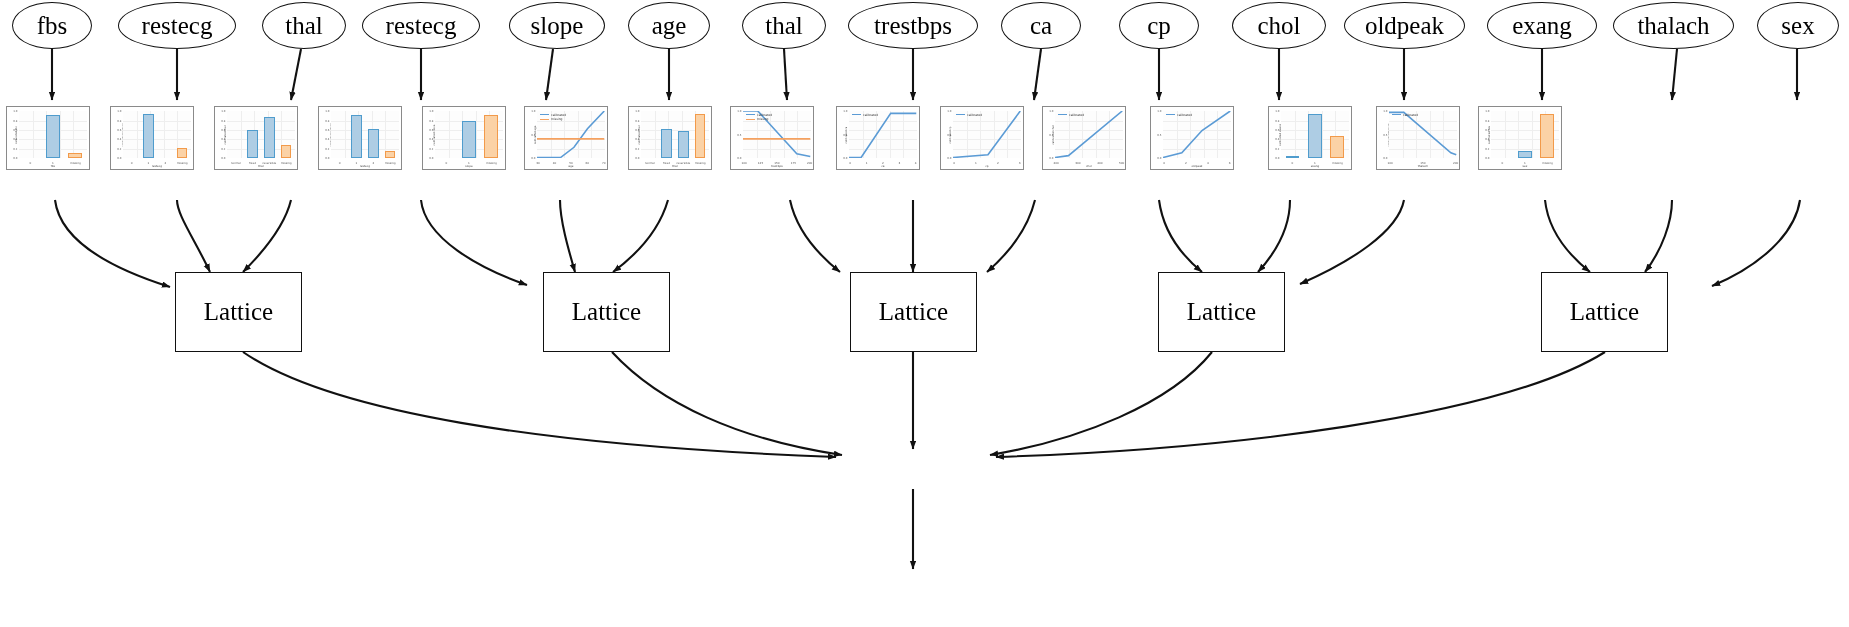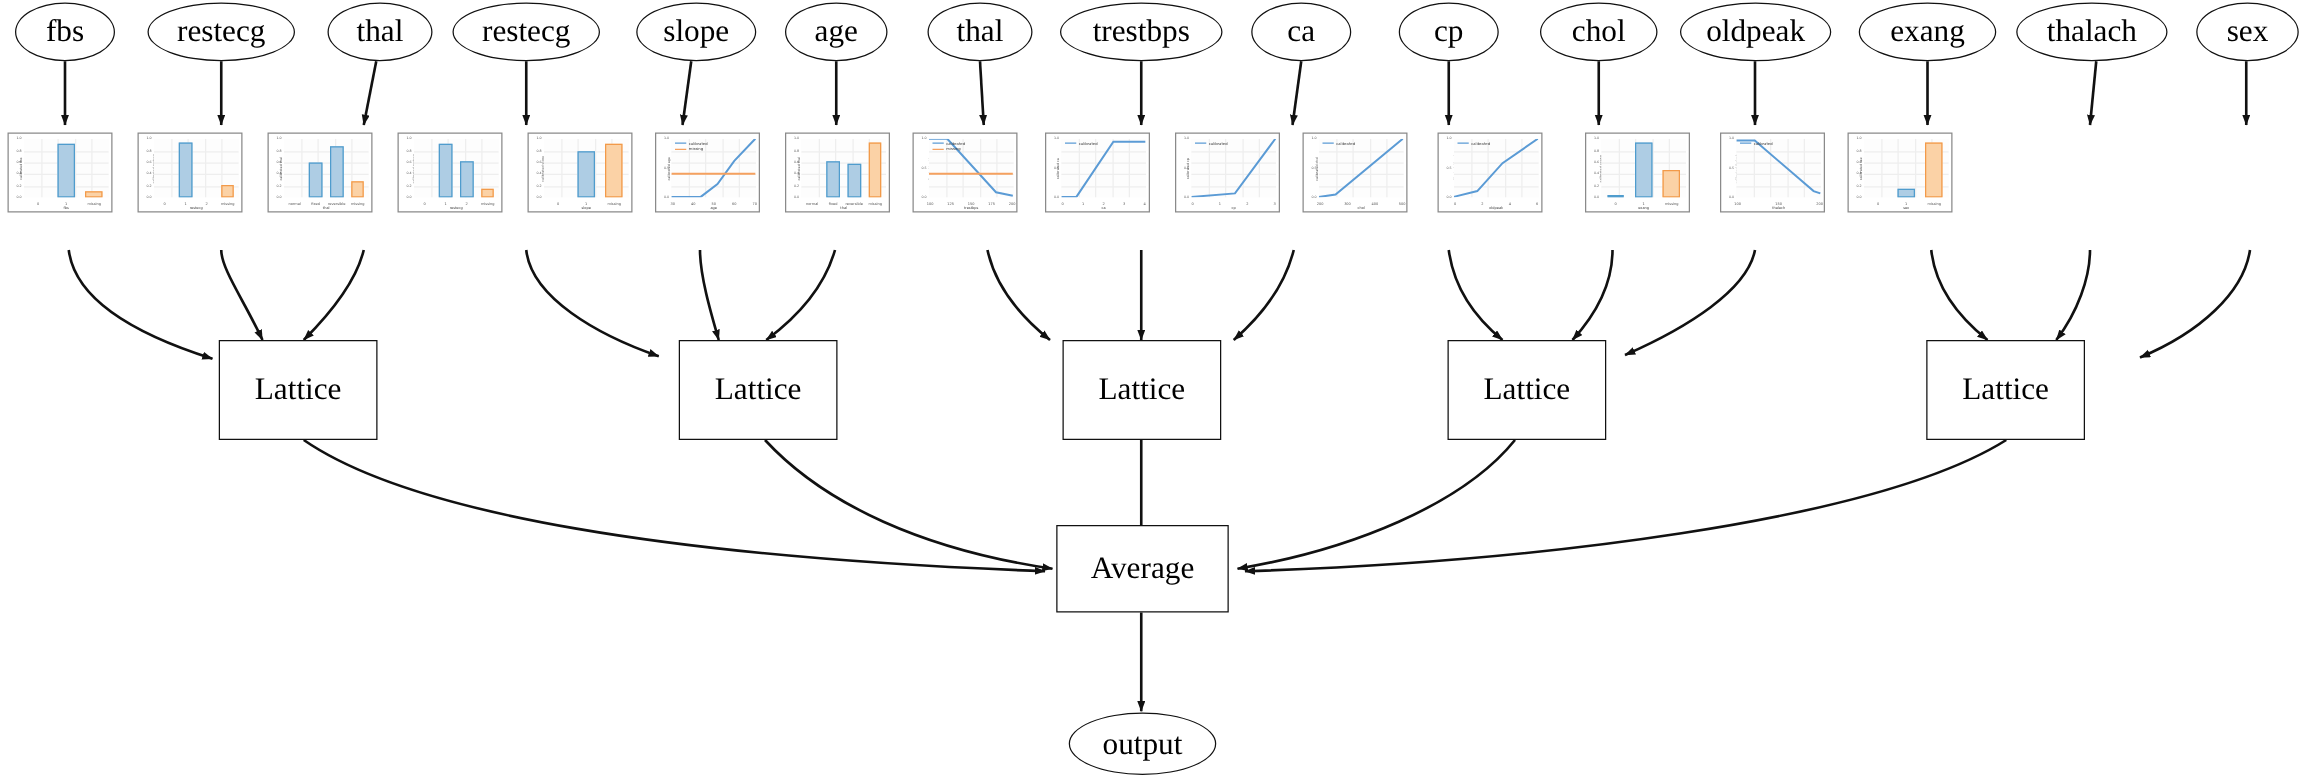--- a/index.html
+++ b/index.html
@@ -665,20 +665,14 @@
   <div class="rect" style="left:850px;top:272px;width:127px;height:80px;">
     <span>Lattice</span>
   </div>
   <div class="rect" style="left:1158px;top:272px;width:127px;height:80px;">
     <span>Lattice</span>
   </div>
   <div class="rect" style="left:1541px;top:272px;width:127px;height:80px;">
     <span>Lattice</span>
   </div>
 
-  <div class="rect" style="left:845px;top:420px;width:138px;height:70px;">
-    <span>Average</span>
-  </div>
-  <div class="ellipse" style="left:855px;top:570px;width:118px;height:50px;">
-    <span>output</span>
-  </div>
 
 </div>
 
 </body></html>

